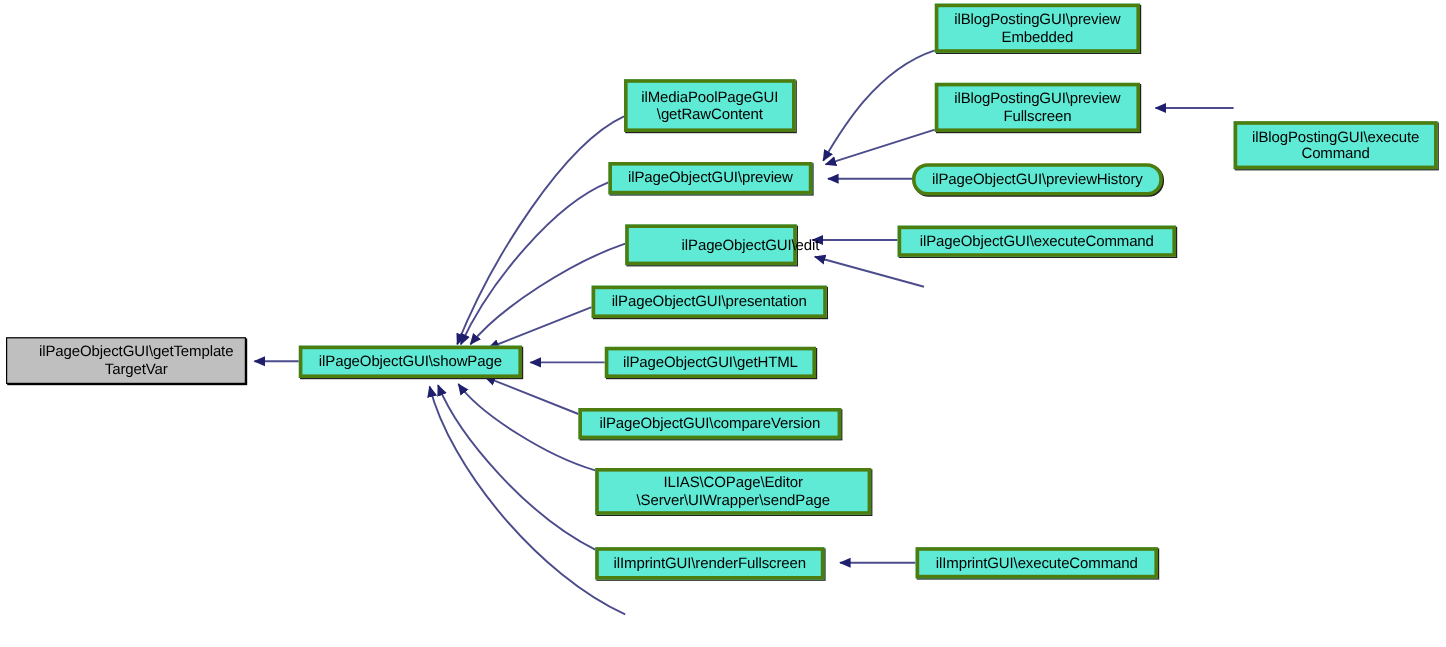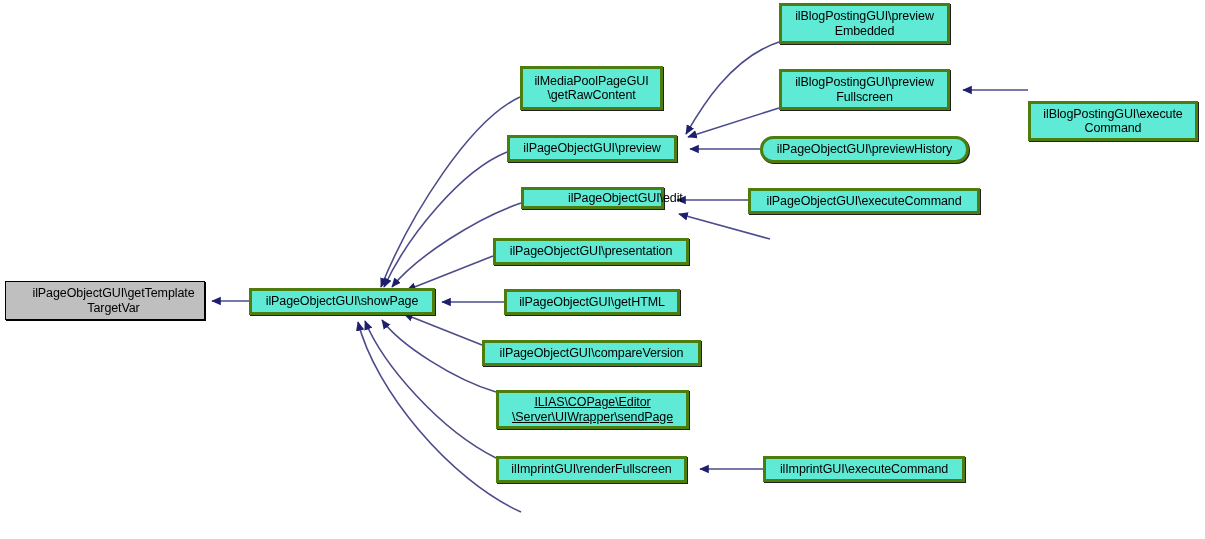--- a/index.html
+++ b/index.html
@@ -78,25 +78,25 @@
       <path d="M 770,239 L 679,214" fill="none" stroke="#4c4c8c" stroke-width="1.6" marker-end="url(#arrowhead)"></path>
       <path d="M 763,469 L 700,469" fill="none" stroke="#4c4c8c" stroke-width="1.6" marker-end="url(#arrowhead)"></path>
       <path d="M 1028,90 L 963,90" fill="none" stroke="#4c4c8c" stroke-width="1.6" marker-end="url(#arrowhead)"></path>
     </svg>
 <div class="node focus" style="left: 5px; top: 281px; width: 200px; height: 39px; padding-left: 21px;"><span class="node-label">ilPageObjectGUI\getTemplate
 TargetVar</span></div>
     <div class="node" style="left: 249px; top: 288px; width: 186px; height: 27px;"><span class="node-label">ilPageObjectGUI\showPage</span></div>
     <div class="node" style="left: 520px; top: 66px; width: 143px; height: 44px;"><span class="node-label">ilMediaPoolPageGUI
 \getRawContent</span></div>
     <div class="node" style="left: 507px; top: 135px; width: 170px; height: 27px;"><span class="node-label">ilPageObjectGUI\preview</span></div>
-    <div class="node" style="left: 521px; top: 187px; width: 143px; height: 22px; padding-left: 44px;"><span class="node-label">ilPageObjectGUI\edit</span></div>
+    <div class="node" style="left: 521px; top: 187px; width: 143px; height: 34px; padding-left: 44px;"><span class="node-label">ilPageObjectGUI\edit</span></div>
     <div class="node" style="left: 493px; top: 238px; width: 196px; height: 27px;"><span class="node-label">ilPageObjectGUI\presentation</span></div>
     <div class="node" style="left: 504px; top: 289px; width: 176px; height: 26px;"><span class="node-label">ilPageObjectGUI\getHTML</span></div>
     <div class="node" style="left: 482px; top: 340px; width: 219px; height: 26px;"><span class="node-label">ilPageObjectGUI\compareVersion</span></div>
-    <div class="node" style="left: 496px; top: 390px; width: 193px; height: 39px; text-decoration: underline;"><span class="node-label">ILIAS\COPage\Editor
+    <div class="node" style="left: 496px; top: 390px; width: 230px; height: 39px;"><span class="node-label">ILIAS\COPage\Editor
 \Server\UIWrapper\sendPage</span></div>
     <div class="node" style="left: 496px; top: 456px; width: 191px; height: 27px; justify-content: center;"><span class="node-label">ilImprintGUI\renderFullscreen</span></div>
     <div class="node" style="left: 779px; top: 3px; width: 171px; height: 41px;"><span class="node-label">ilBlogPostingGUI\preview
 Embedded</span></div>
     <div class="node" style="left: 779px; top: 69px; width: 171px; height: 41px;"><span class="node-label">ilBlogPostingGUI\preview
 Fullscreen</span></div>
     <div class="node" style="left: 760px; top: 136px; width: 209px; height: 27px; border-radius: 13px;"><span class="node-label">ilPageObjectGUI\previewHistory</span></div>
     <div class="node" style="left: 748px; top: 188px; width: 232px; height: 26px;"><span class="node-label">ilPageObjectGUI\executeCommand</span></div>
     <div class="node" style="left: 763px; top: 456px; width: 202px; height: 26px;"><span class="node-label">ilImprintGUI\executeCommand</span></div>
     <div class="node" style="left: 1028px; top: 70px; width: 170px; height: 40px; margin-top: 31px;"><span class="node-label">ilBlogPostingGUI\execute

